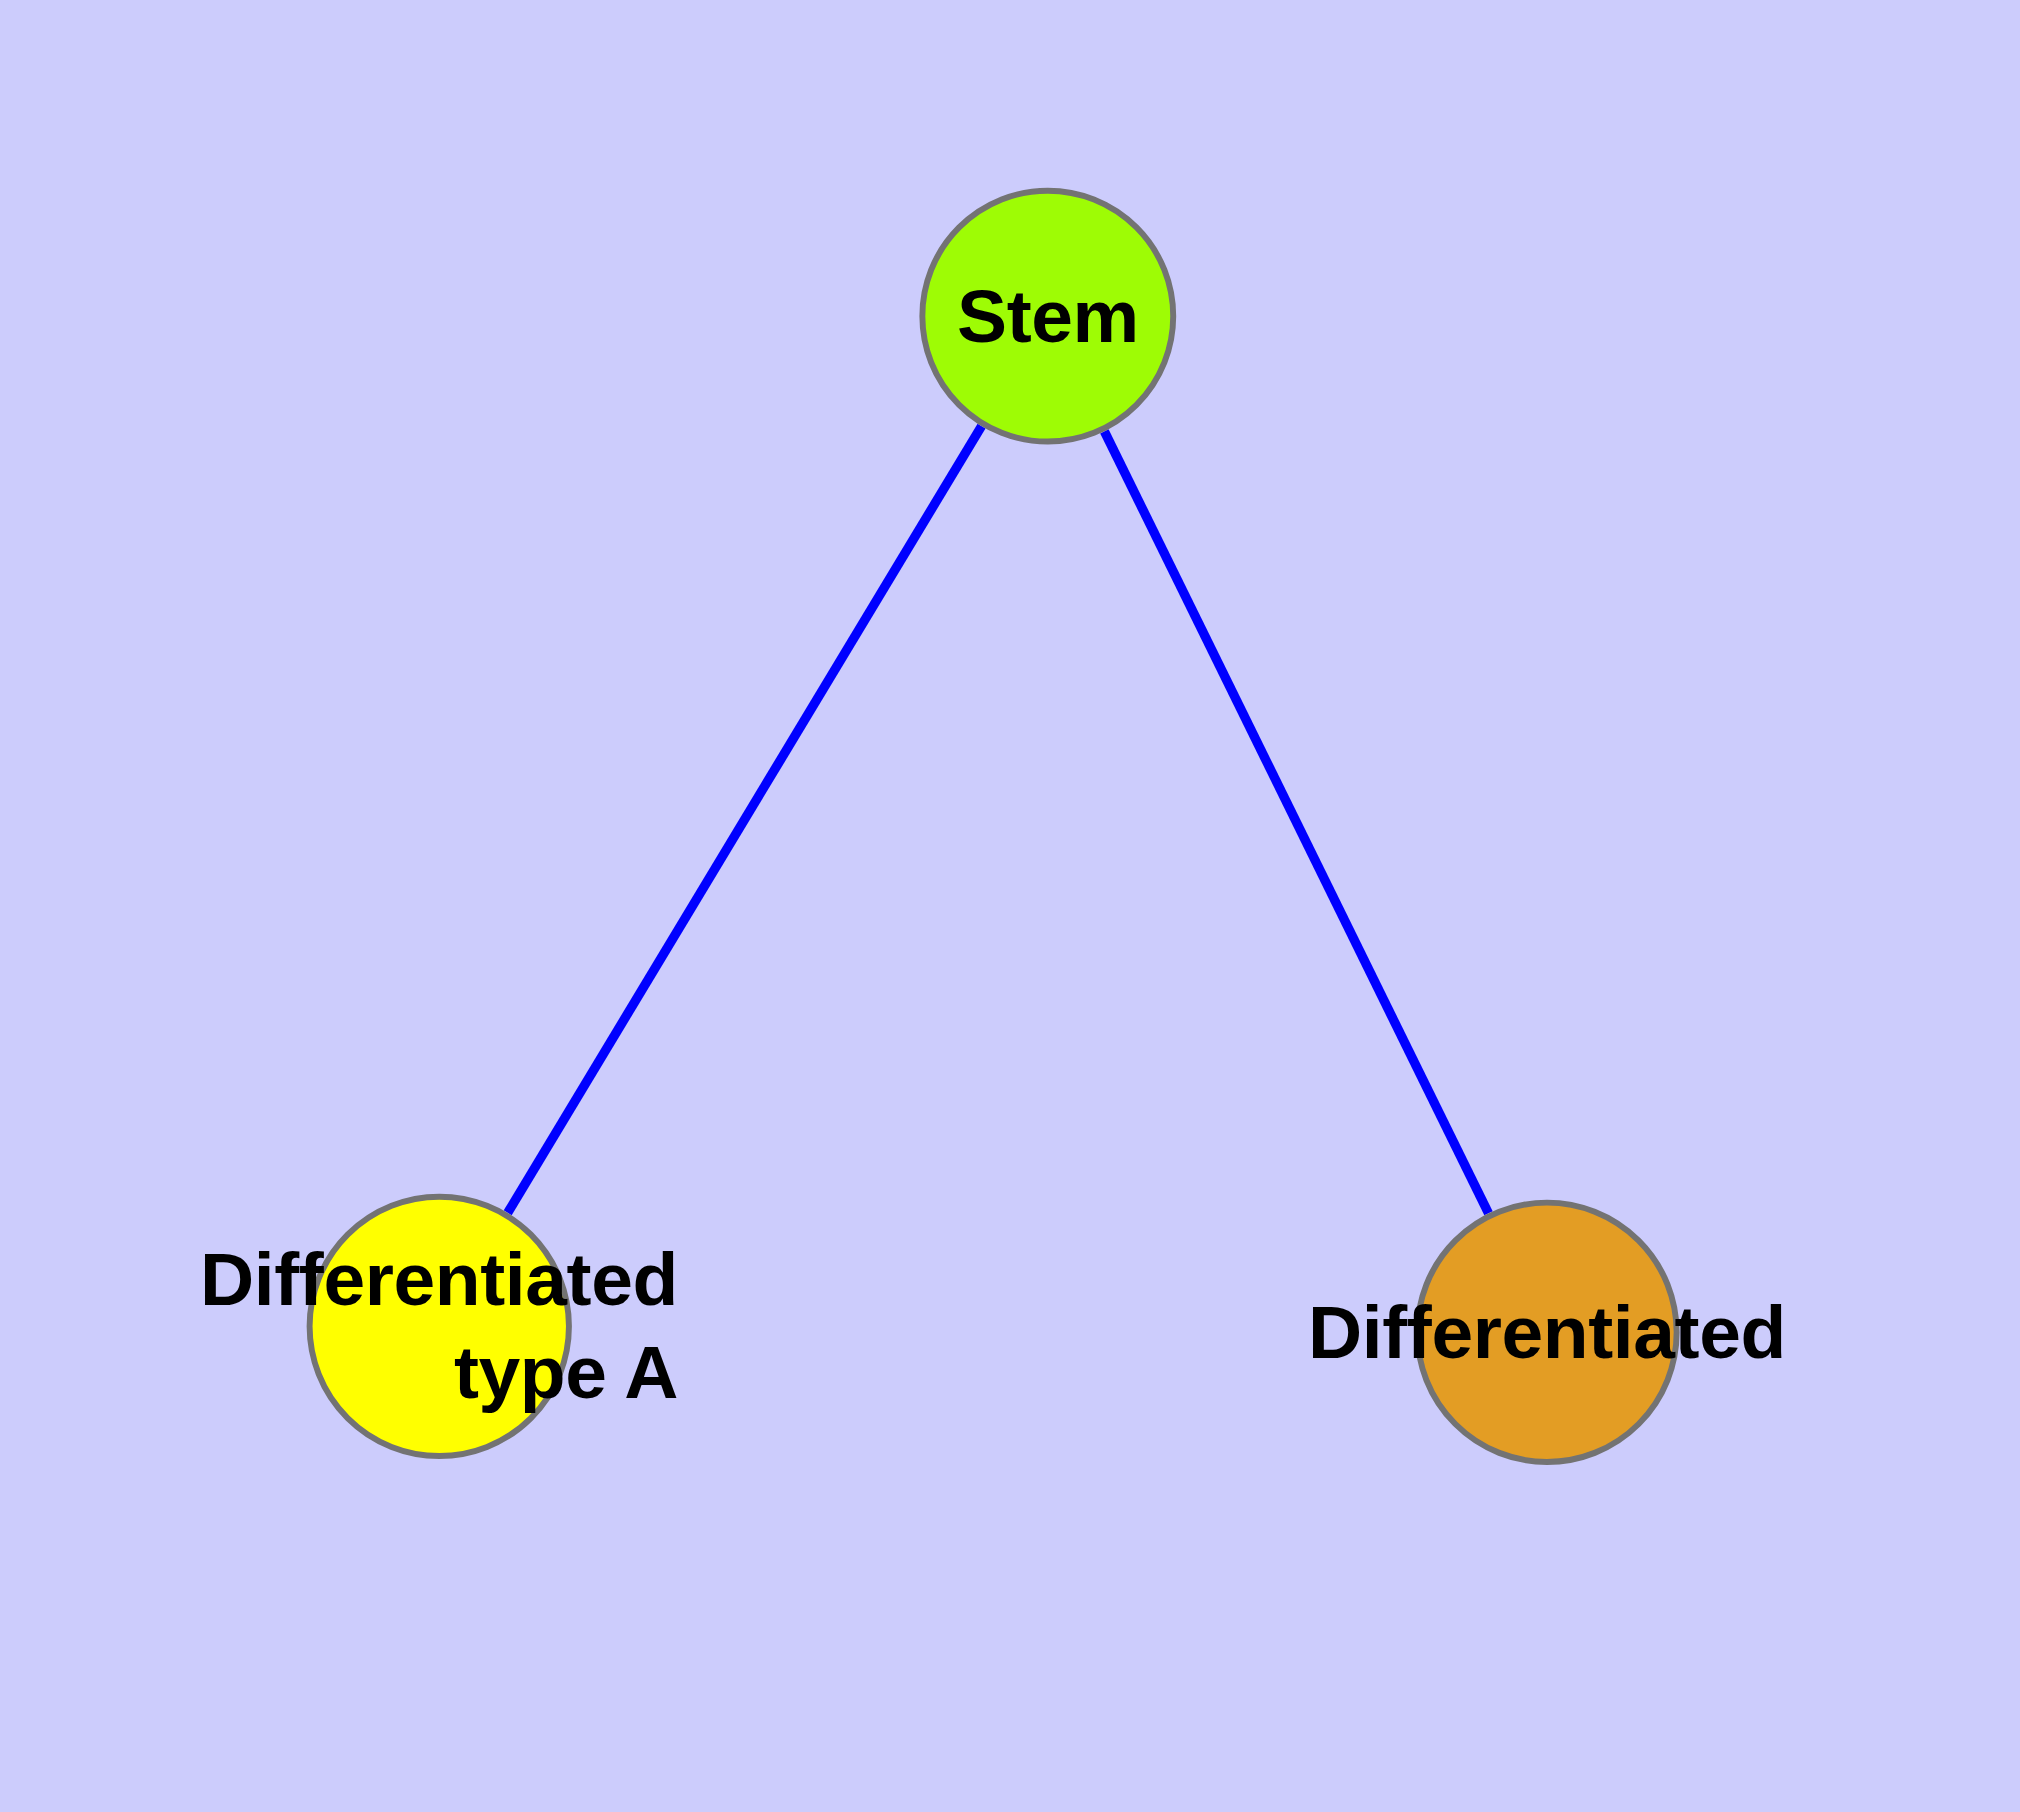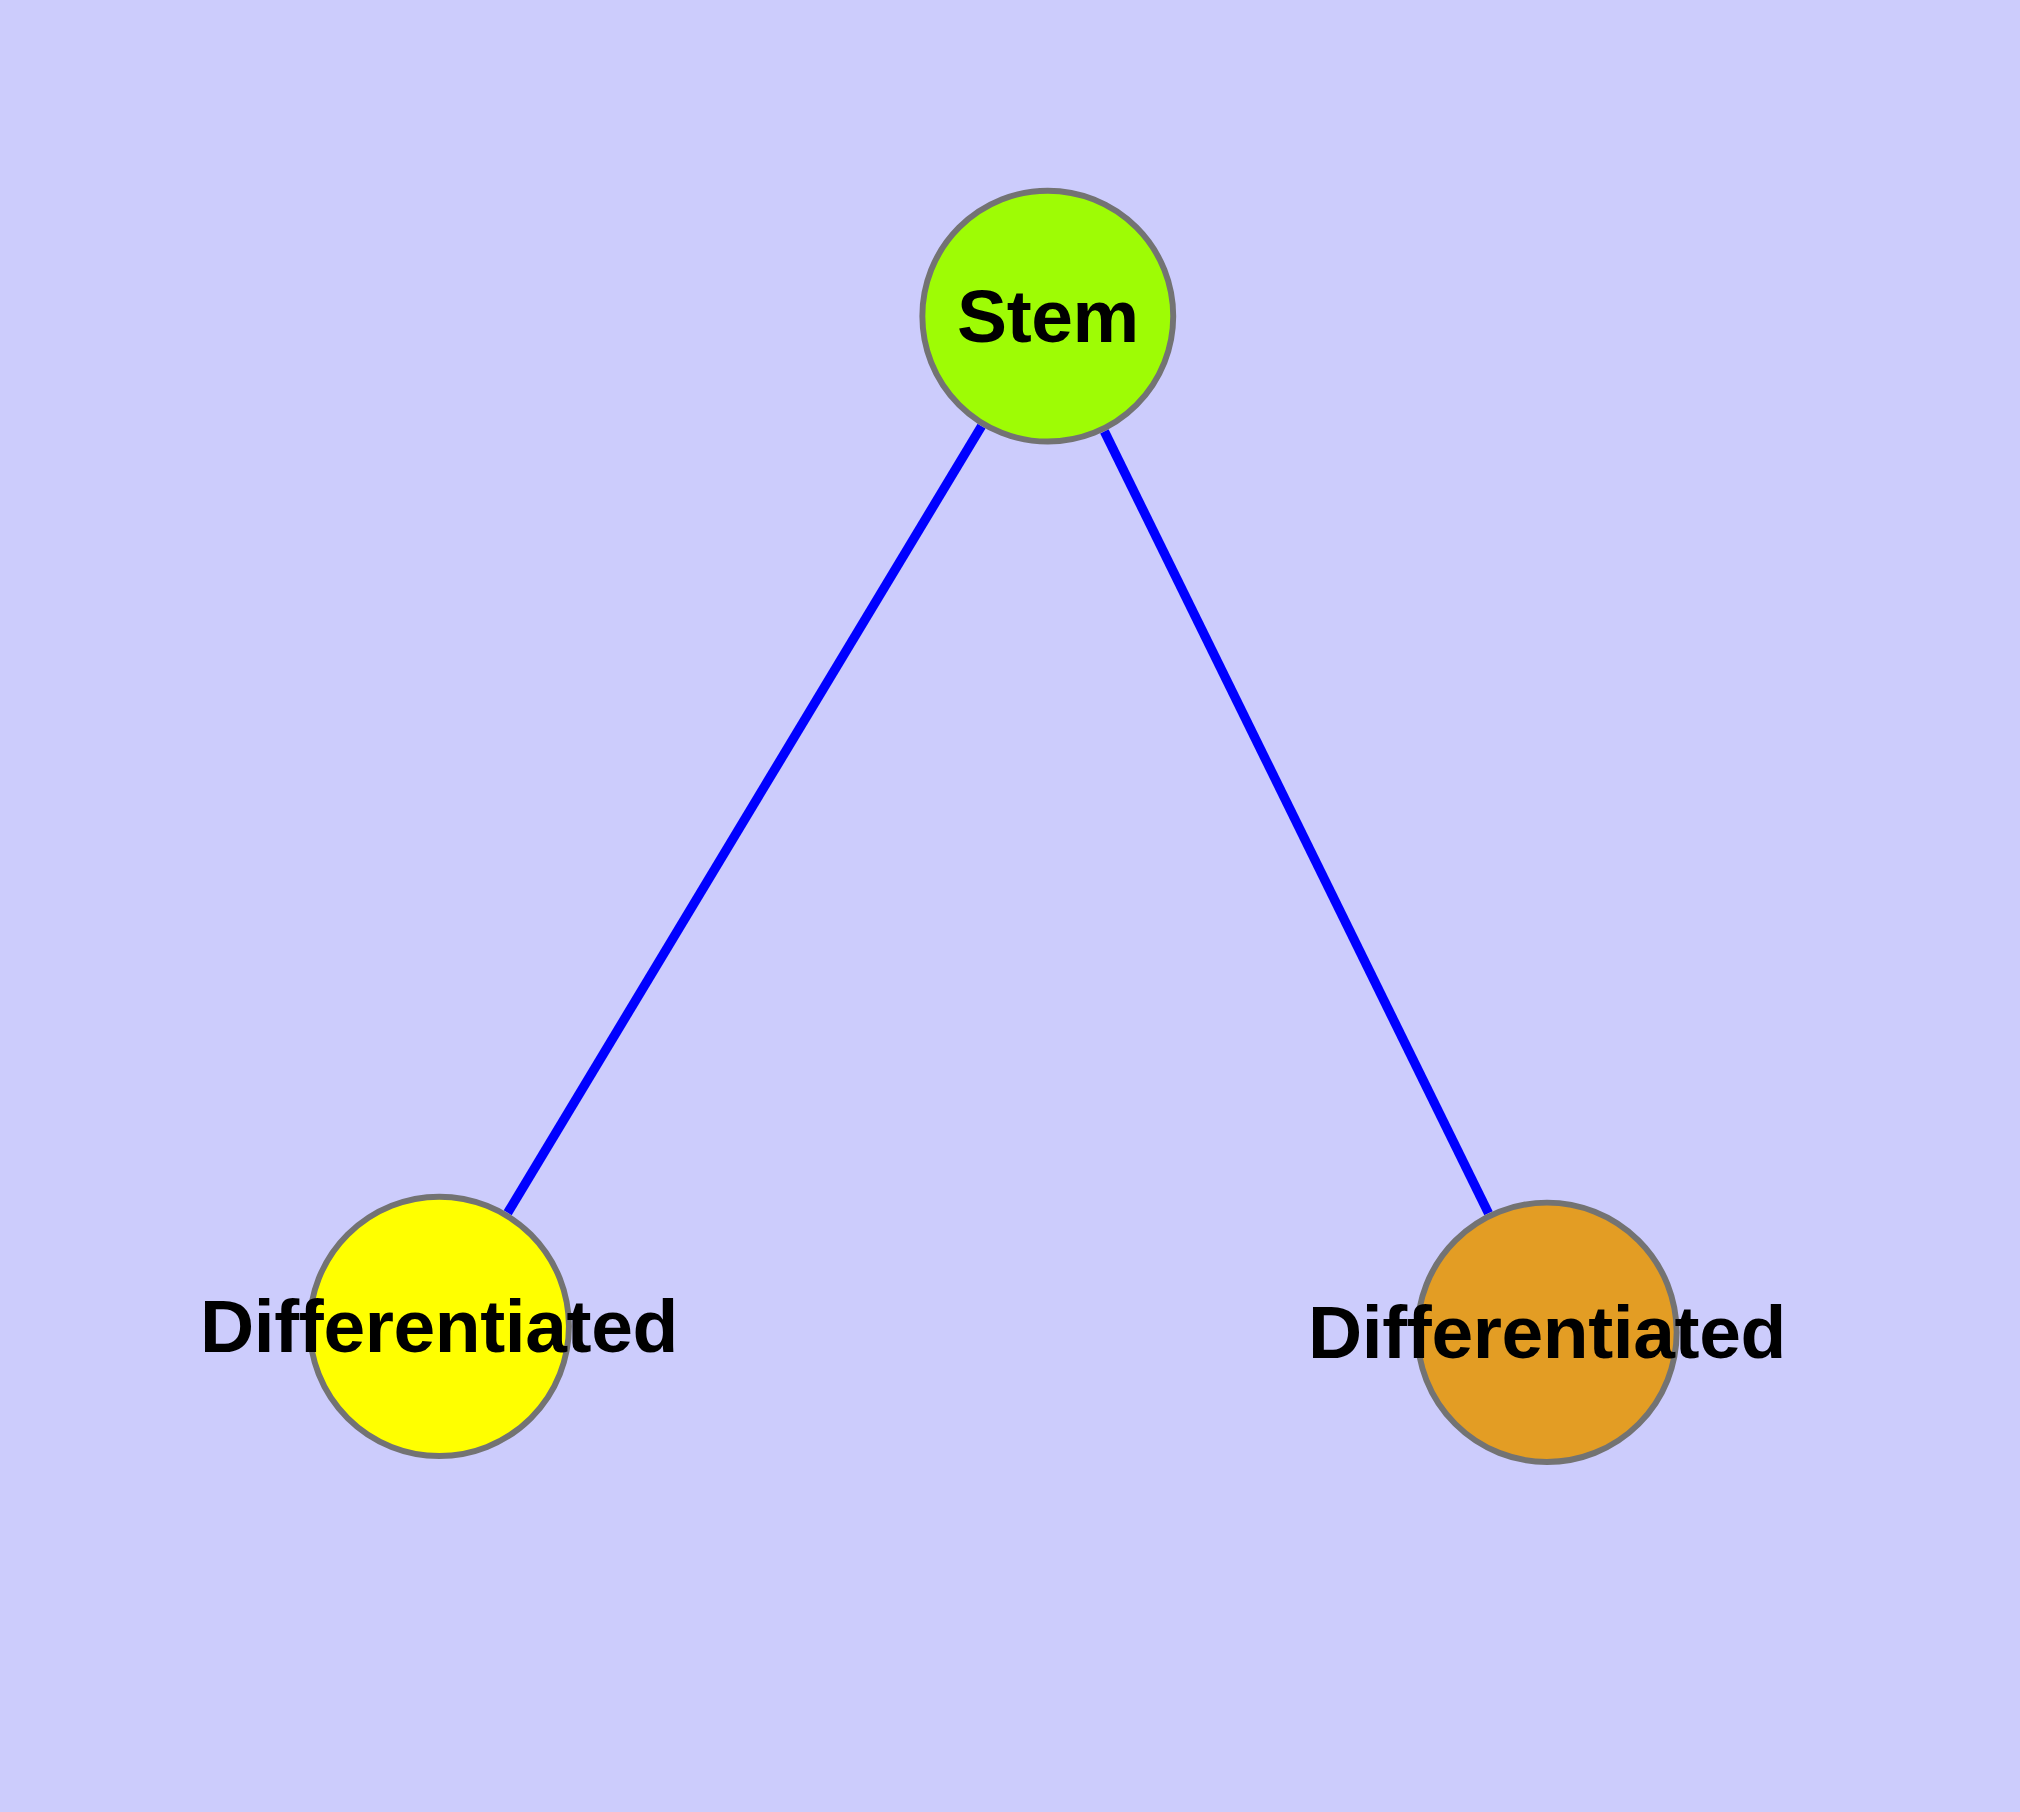--- a/index.html
+++ b/index.html
@@ -49,18 +49,18 @@
       </g>
     <g id="node-layer">
         <circle cx="1236" cy="373" r="148" fill="#9efc05" stroke="#737373" stroke-width="7"></circle>
         <circle cx="518" cy="1565" r="153" fill="#ffff00" stroke="#737373" stroke-width="7"></circle>
         <circle cx="1825" cy="1572" r="153" fill="#e39d24" stroke="#737373" stroke-width="7"></circle>
       </g>
   </svg>
 
   <div id="label-layer">
       <div class="node-label" style="left: 1048px; top: 316px; font-size: 75px; color: rgb(0, 0, 0);"><div>Stem</div></div>
-      <div class="node-label" style="left: 439px; top: 1326px; font-size: 75px; color: rgb(0, 0, 0);"><div>Differentiated</div></div>
+      <div class="node-label" style="left: 439px; top: 1326px; font-size: 75px; color: rgb(0, 0, 0);"><div>Differentiated</div><div>type A</div></div>
       <div class="node-label" style="left: 1547px; top: 1332px; font-size: 75px; color: rgb(0, 0, 0);"><div>Differentiated</div></div>
     </div>
 
 </div>
 
 
 </body></html>

